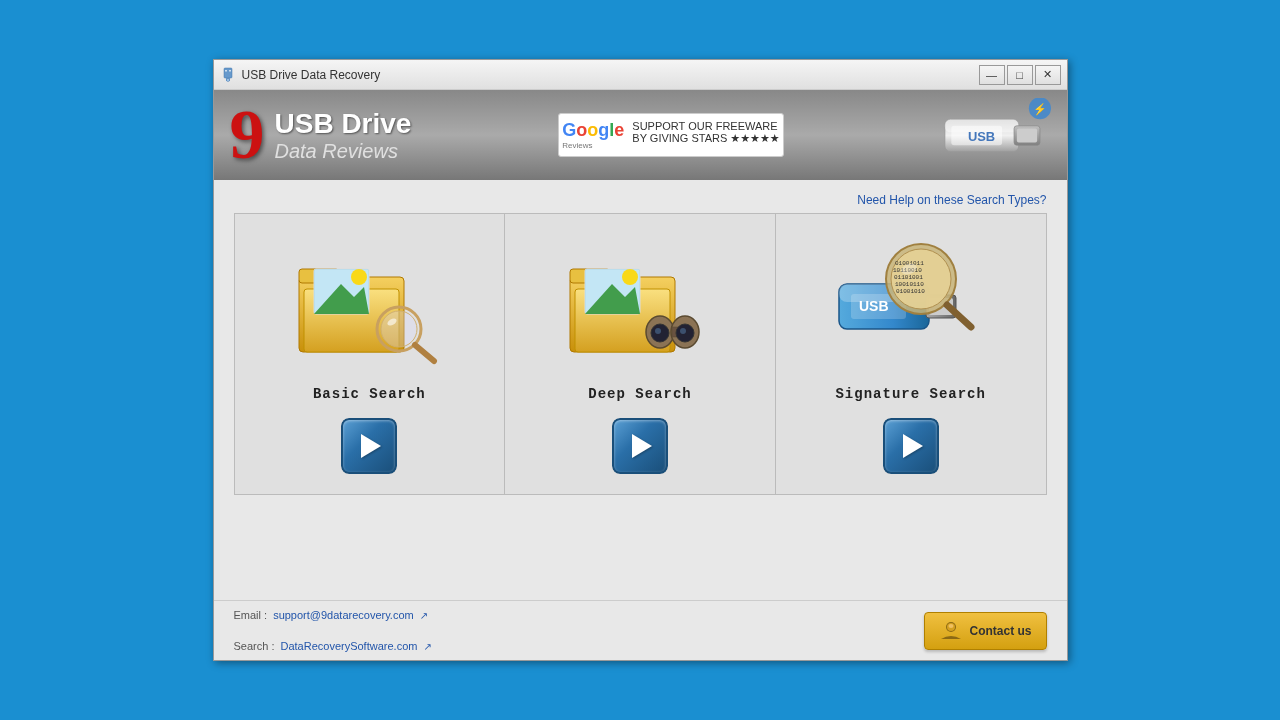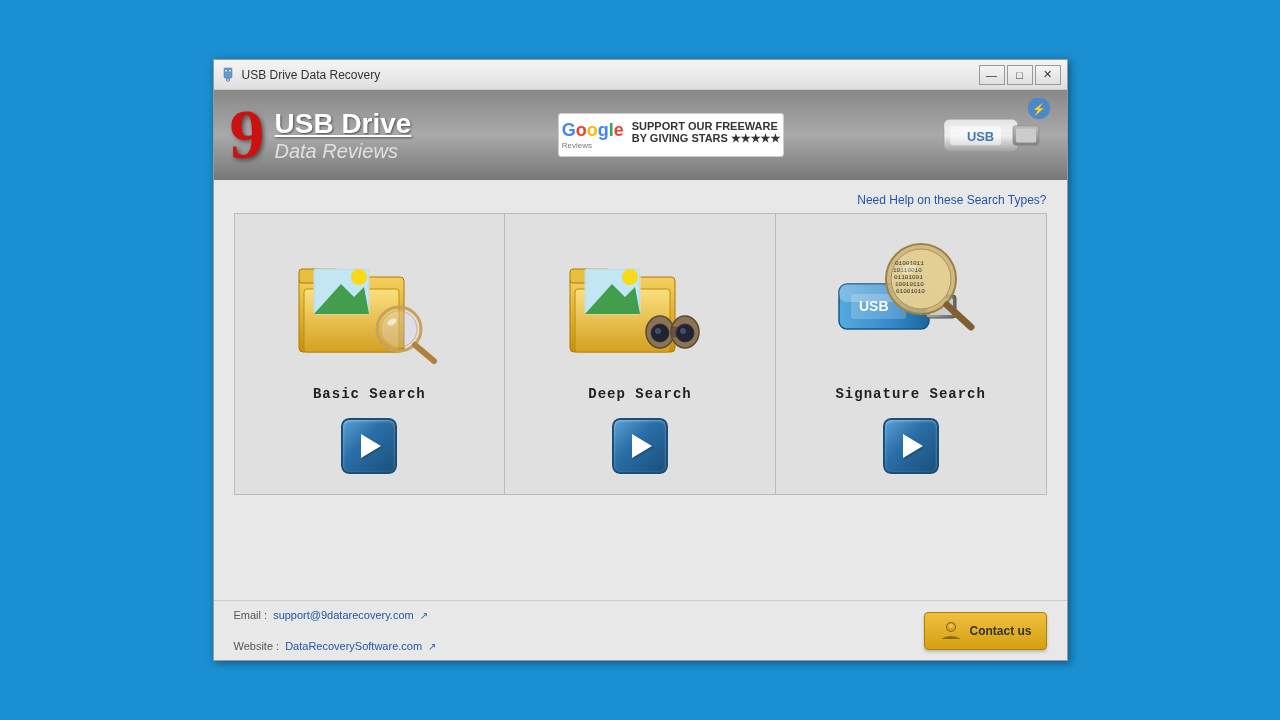--- a/index.html
+++ b/index.html
@@ -94,21 +94,20 @@
     .logo-text {
       display: flex;
       flex-direction: column;
     }
 
     .logo-usb {
       font-size: 28px;
       font-weight: bold;
       color: white;
       text-shadow: 1px 1px 2px rgba(0,0,0,0.5);
-      text-decoration: underline;
     }
 
     .logo-drive {
       font-size: 20px;
       font-style: italic;
       color: #e0e0e0;
     }
 
     .google-banner {
       background: white;
@@ -127,21 +126,21 @@
 
     .google-g { color: #4285F4; }
     .google-o1 { color: #EA4335; }
     .google-o2 { color: #FBBC04; }
     .google-g2 { color: #4285F4; }
     .google-l { color: #34A853; }
     .google-e { color: #EA4335; }
 
     .google-support {
       font-size: 11px;
-      font-weight: bold;
+      font-weight: normal;
       color: #333;
     }
 
     .usb-drive-img {
       width: 120px;
       height: 70px;
       position: relative;
       display: flex;
       align-items: center;
       justify-content: flex-end;
@@ -529,21 +528,21 @@
   </div>
 
   <div class="footer">
     <div class="footer-links">
       <div class="footer-row">
         <span>Email :</span>
         <a>support@9datarecovery.com</a>
         <span class="external-icon">↗</span>
       </div>
       <div class="footer-row">
-        <span>Website :</span>
+        <span>Search :</span>
         <a>DataRecoverySoftware.com</a>
         <span class="external-icon">↗</span>
       </div>
     </div>
     <button class="contact-btn">
       <svg width="24" height="24" viewBox="0 0 24 24">
         <circle cx="12" cy="8" r="5" fill="#8B6914"></circle>
         <path d="M2 20 Q12 14 22 20" fill="#8B6914"></path>
         <circle cx="12" cy="8" r="4" fill="#D4A020"></circle>
         <ellipse cx="12" cy="7" rx="2.5" ry="2" fill="#F0C060"></ellipse>

